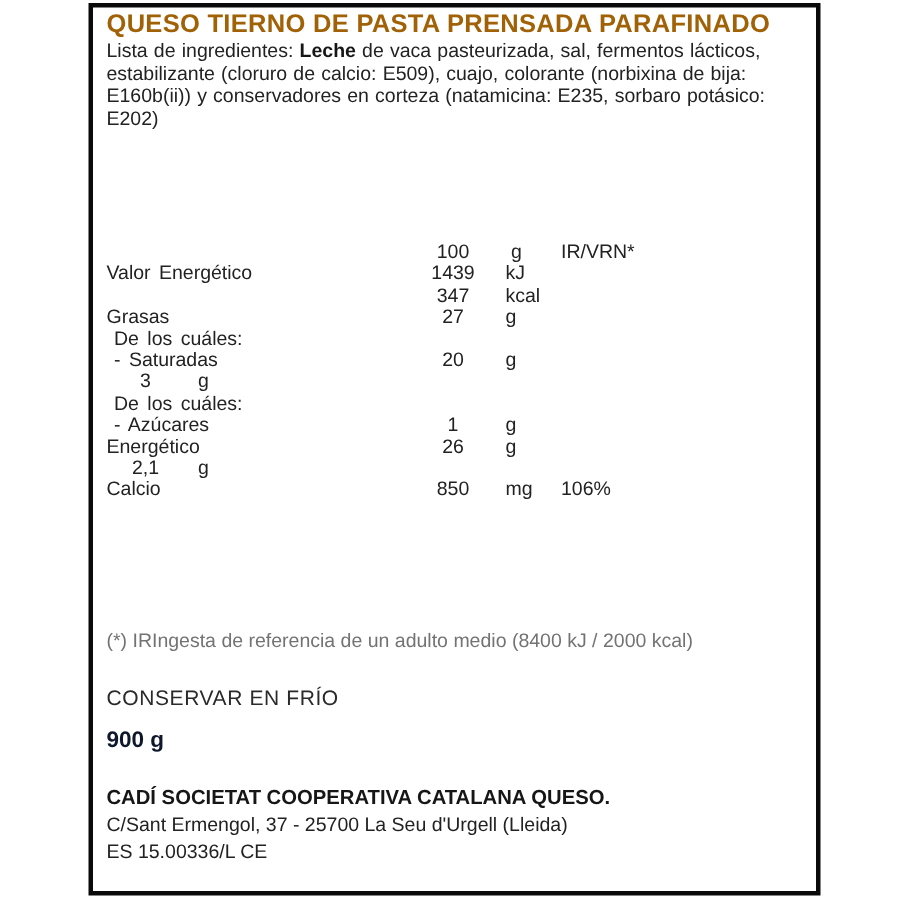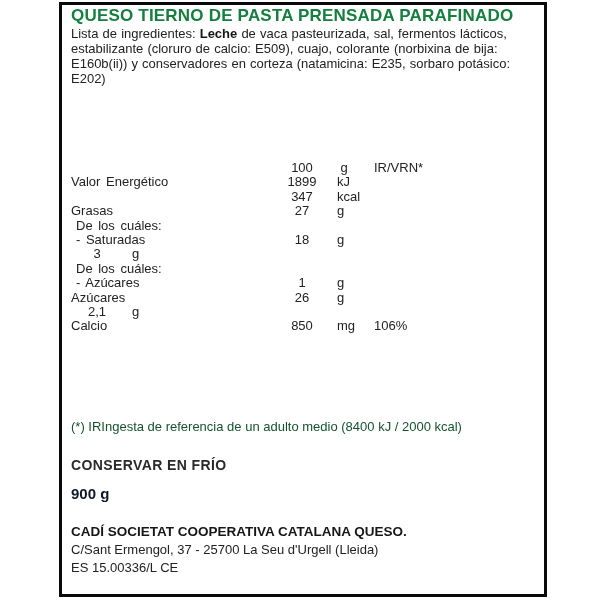--- a/index.html
+++ b/index.html
@@ -19,21 +19,21 @@
     background: #ffffff;
   }
 
   .title {
     position: absolute;
     left: 9px; top: 1px;
     font-size: 17px;
     font-weight: bold;
     letter-spacing: 0.2px;
     white-space: nowrap;
-    color: #15803d;
+    color: #a16207;
   }
 
   .ingredients {
     position: absolute;
     left: 9px; top: 21px;
     width: 452px;
     font-size: 13px;
     line-height: 15px;
     color: #222;
     word-spacing: 0.5px;
@@ -51,32 +51,31 @@
   .nlabel { display: inline-block; margin-left: 9px; width: 196px; word-spacing: 2px; white-space: nowrap; }
   .nrow.indent .nlabel { padding-left: 5px; }
   .nnum   { display: inline-block; width: 70px; text-align: center; white-space: pre; }
   .nunit  { display: inline-block; width: 37px; text-align: left; white-space: pre; }
   .nir    { display: inline-block; width: 39px; text-align: left; white-space: nowrap; }
 
   .footnote {
     position: absolute;
     left: 9px; top: 414px;
     font-size: 13px;
-    color: #14532d;
+    color: #737373;
     white-space: nowrap;
   }
 
   .storage {
     position: absolute;
     left: 9px; top: 452px;
     font-size: 14px;
     letter-spacing: 0.4px;
     color: #2a2a2a;
     white-space: nowrap;
-    font-weight: bold;
   }
 
   .weight {
     position: absolute;
     left: 9px; top: 480px;
     font-size: 15px;
     font-weight: bold;
     color: #0f172a;
     white-space: nowrap;
   }
@@ -103,21 +102,21 @@
 
     <div class="nutrition">
       <div class="nrow">
         <span class="nlabel"></span>
           <span class="nnum">100</span>
           <span class="nunit"> g</span>
           <span class="nir">IR/VRN*</span>
       </div>
       <div class="nrow">
         <span class="nlabel">Valor  Energético</span>
-          <span class="nnum">1899</span>
+          <span class="nnum">1439</span>
           <span class="nunit">kJ</span>
           <span class="nir"></span>
       </div>
       <div class="nrow">
         <span class="nlabel"></span>
           <span class="nnum">347</span>
           <span class="nunit">kcal</span>
           <span class="nir"></span>
       </div>
       <div class="nrow">
@@ -127,21 +126,21 @@
           <span class="nir"></span>
       </div>
       <div class="nrow indent">
         <span class="nlabel">De los cuáles:</span>
           <span class="nnum"></span>
           <span class="nunit"></span>
           <span class="nir"></span>
       </div>
       <div class="nrow indent">
         <span class="nlabel">- Saturadas</span>
-          <span class="nnum">18</span>
+          <span class="nnum">20</span>
           <span class="nunit">g</span>
           <span class="nir"></span>
       </div>
       <div class="nrow">
           <span class="nnum">3</span>
           <span class="nunit">g</span>
           <span class="nir"></span>
       </div>
       <div class="nrow indent">
         <span class="nlabel">De los cuáles:</span>
@@ -149,21 +148,21 @@
           <span class="nunit"></span>
           <span class="nir"></span>
       </div>
       <div class="nrow indent">
         <span class="nlabel">- Azúcares</span>
           <span class="nnum">1</span>
           <span class="nunit">g</span>
           <span class="nir"></span>
       </div>
       <div class="nrow">
-        <span class="nlabel">Azúcares</span>
+        <span class="nlabel">Energético</span>
           <span class="nnum">26</span>
           <span class="nunit">g</span>
           <span class="nir"></span>
       </div>
       <div class="nrow">
           <span class="nnum">2,1</span>
           <span class="nunit">g</span>
           <span class="nir"></span>
       </div>
       <div class="nrow">

